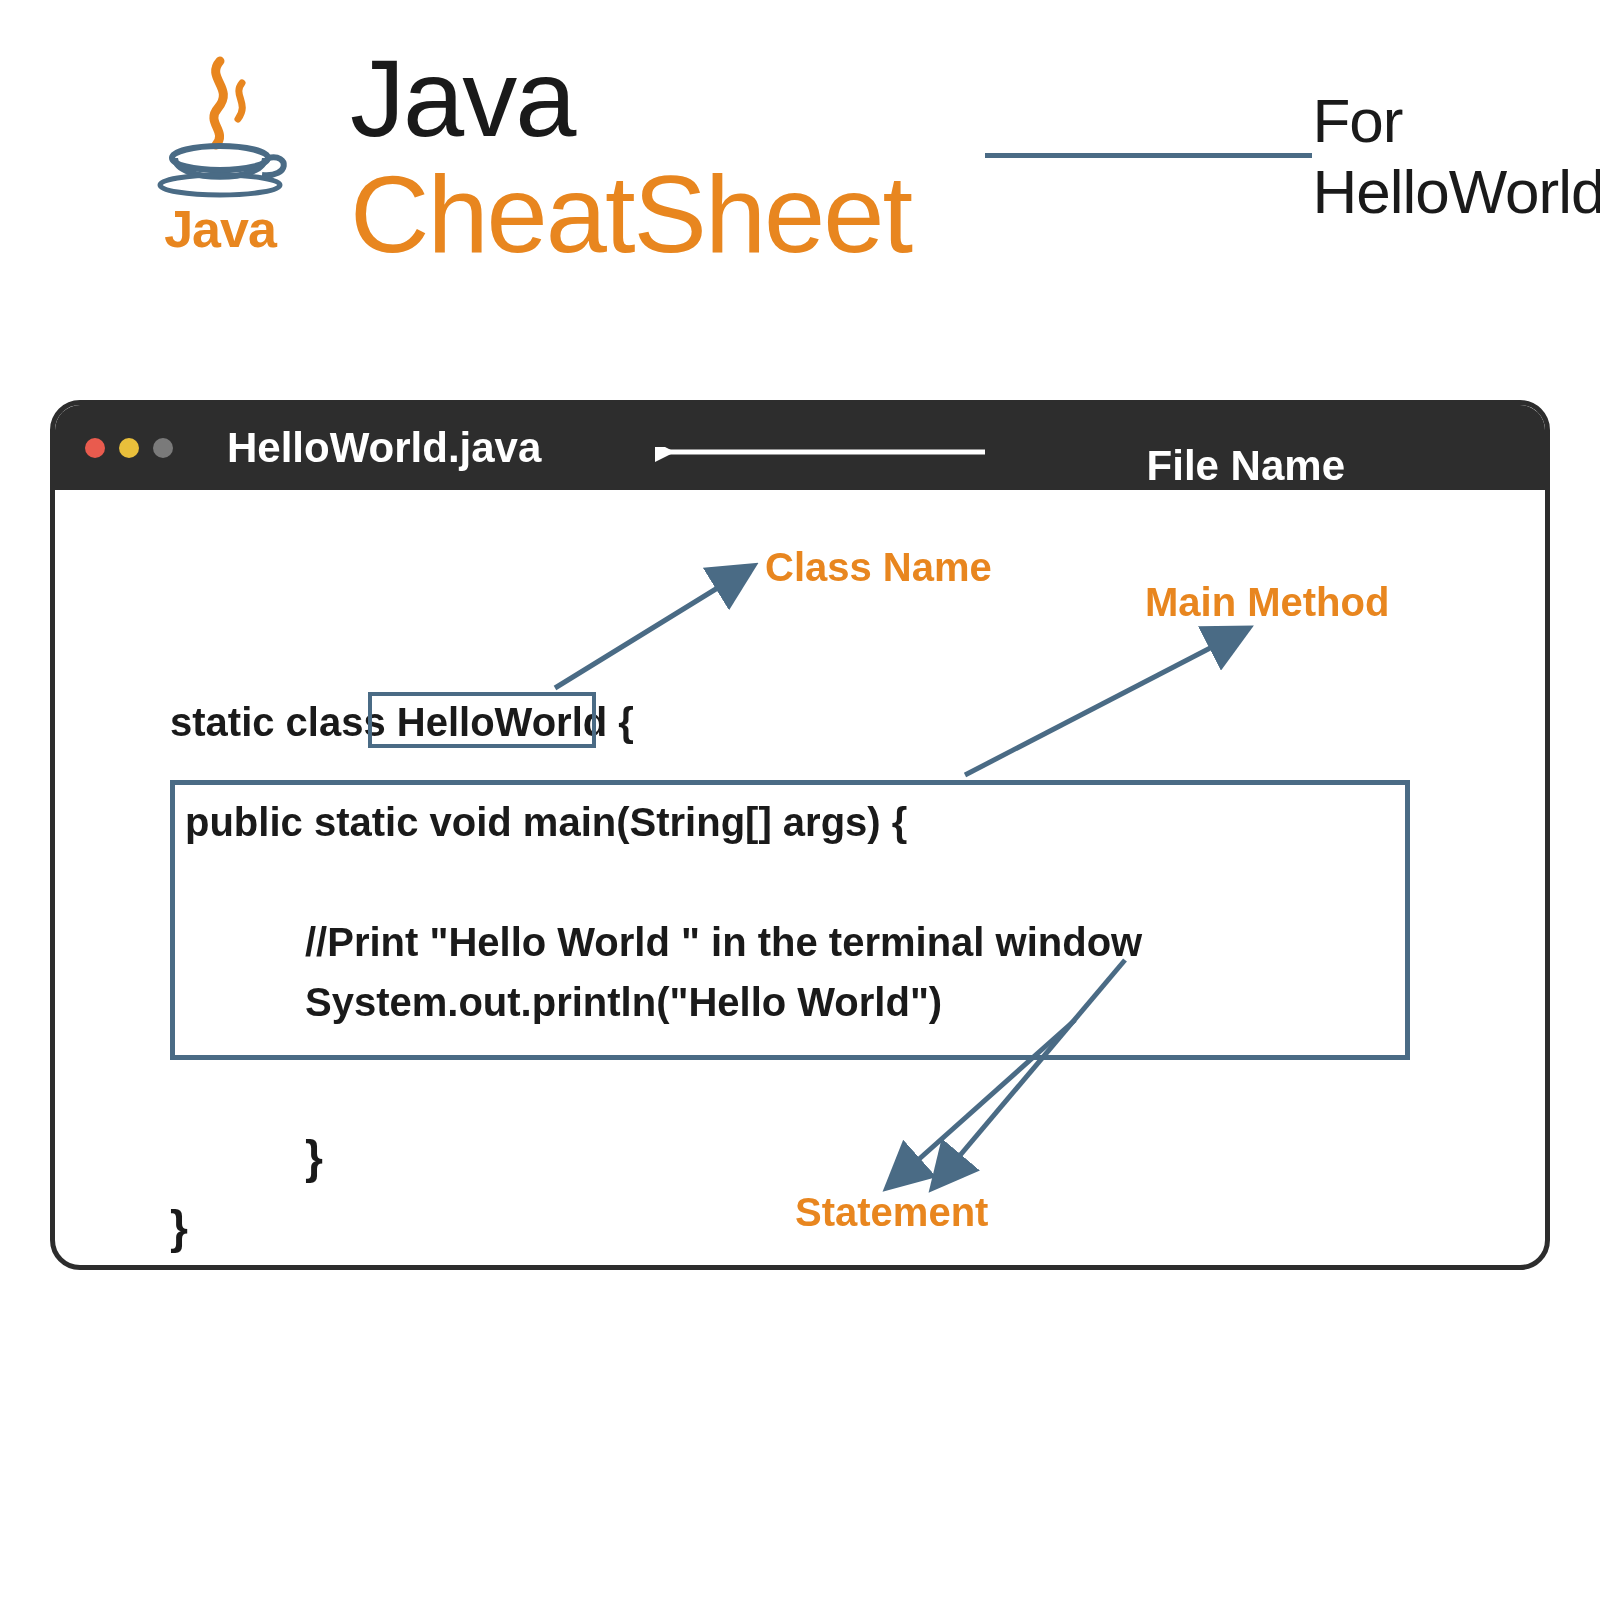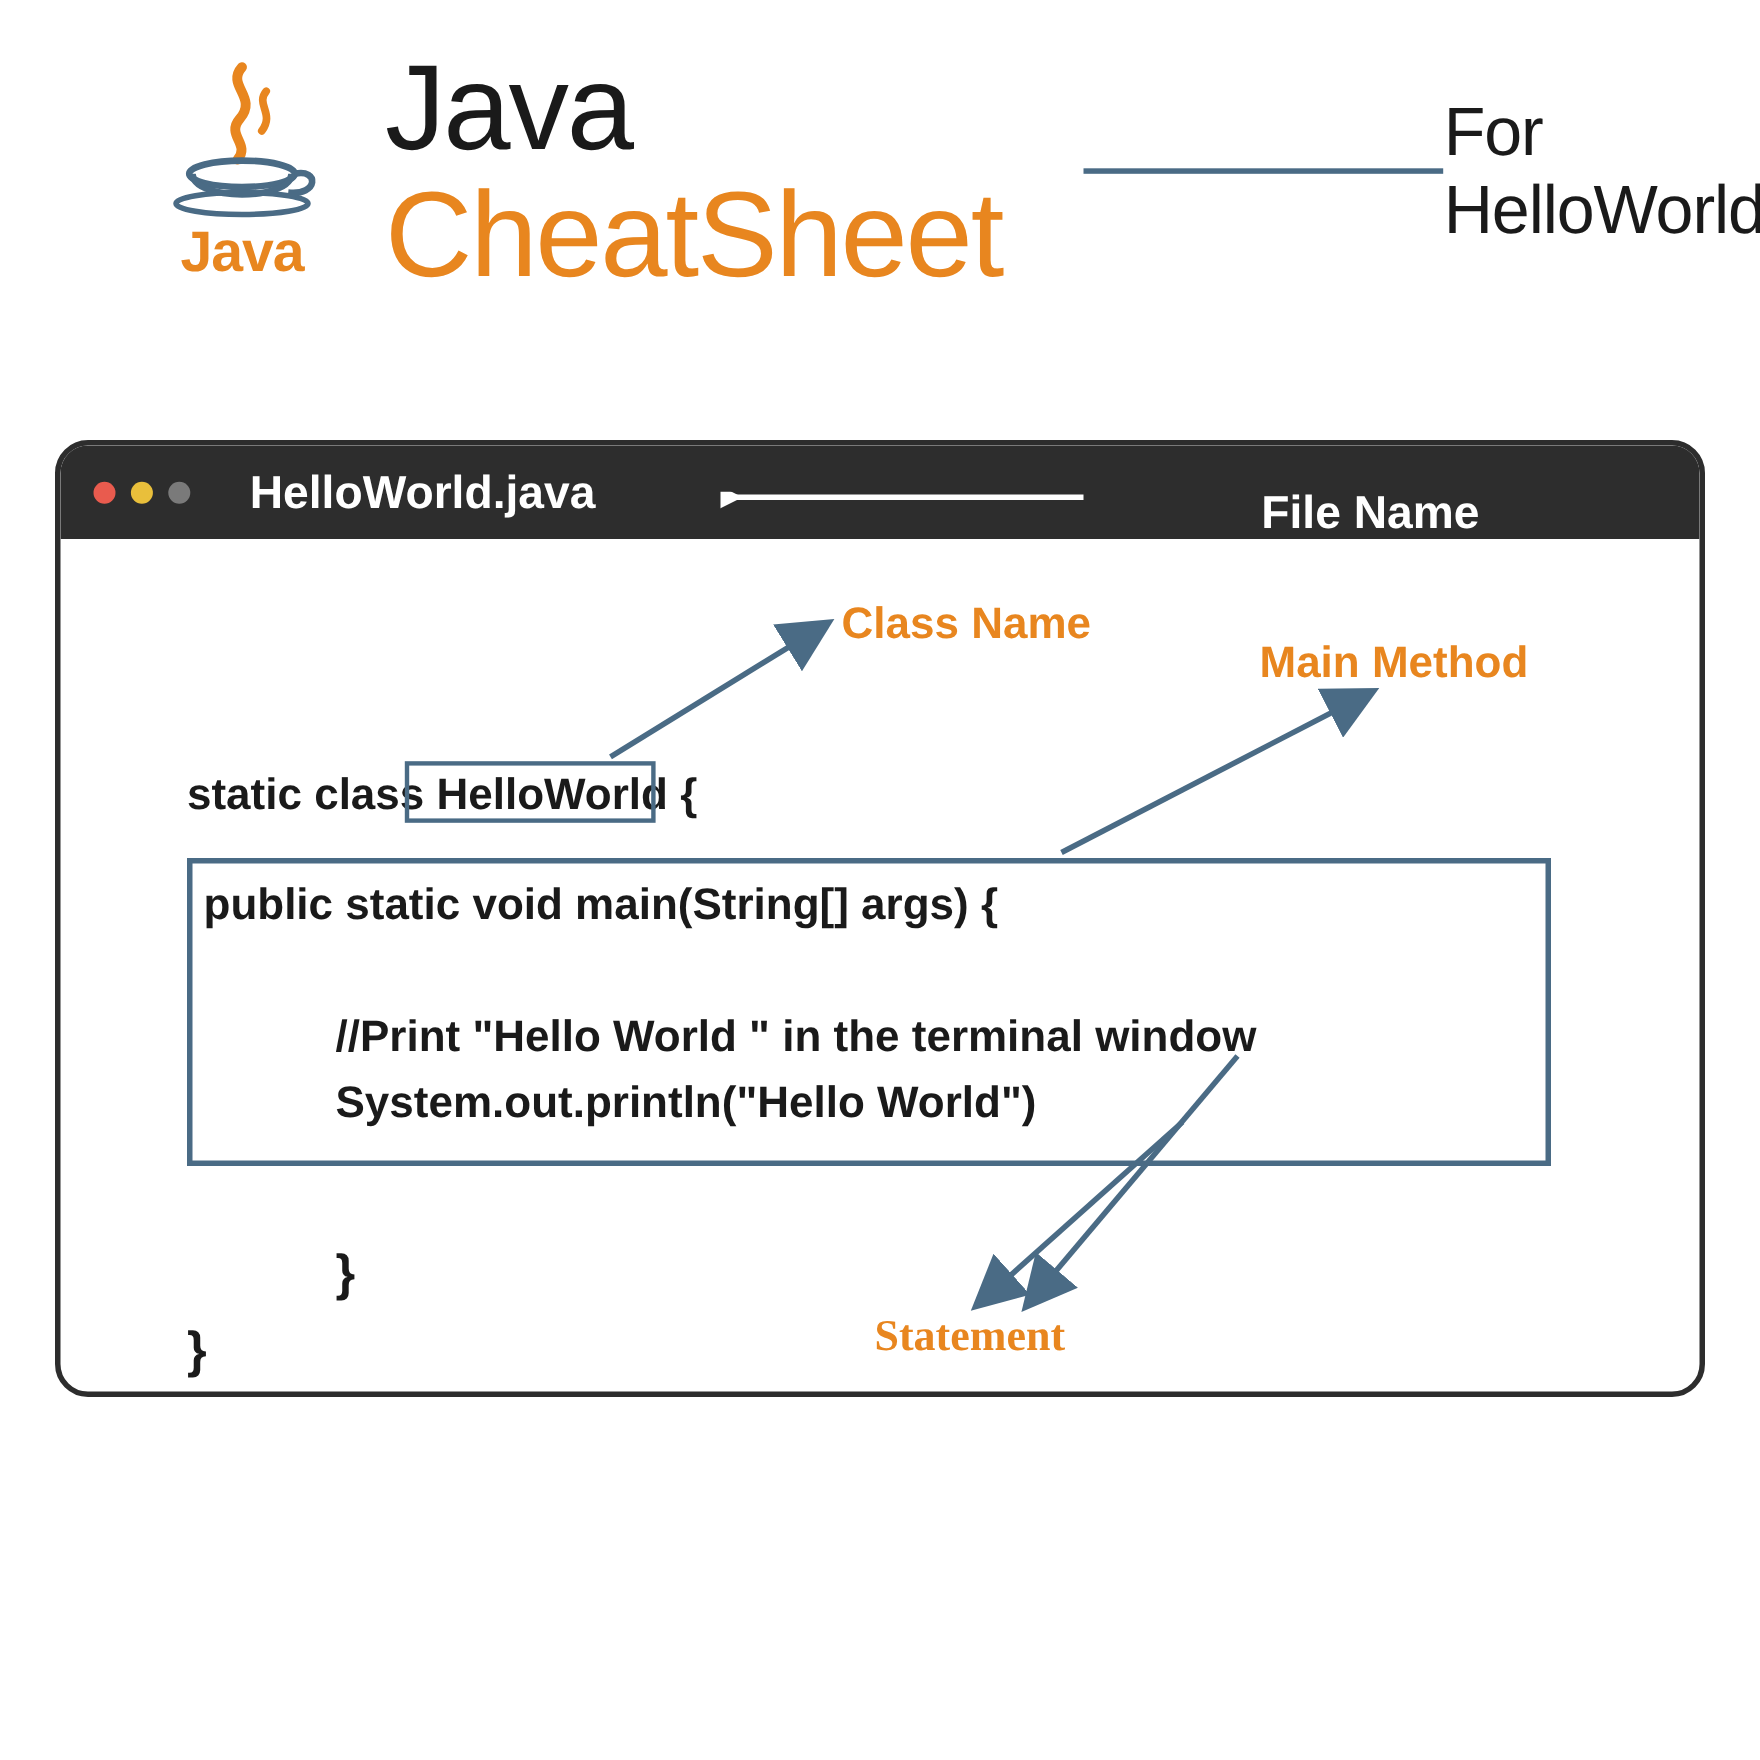--- a/index.html
+++ b/index.html
@@ -140,21 +140,21 @@
         </marker>
       </defs>
       <line x1="330" y1="5" x2="10" y2="5" stroke="#ffffff" stroke-width="5" marker-end="url(#aw)"></line>
     </svg>
   </div>
 
   <div class="code-area">
 
     <div class="label" style="left:710px; top:55px;">Class Name</div>
     <div class="label" style="left:1090px; top:90px;">Main Method</div>
-    <div class="label" style="left:740px; top:700px;font-family:Liberation Serif, serif;">Statement</div>
+    <div class="label" style="left:740px; top:700px;">Statement</div>
 
     <div class="code-line" style="left:115px; top:210px;">static class HelloWorld {</div>
     <div class="code-line" style="left:130px; top:310px;">public static void main(String[] args) {</div>
     <div class="code-line" style="left:250px; top:430px;">//Print "Hello World " in the terminal window</div>
     <div class="code-line" style="left:250px; top:490px;">System.out.println("Hello World")</div>
     <div class="code-line" style="left:250px; top:640px; font-size:46px;">}</div>
     <div class="code-line" style="left:115px; top:710px; font-size:46px;">}</div>
 
     <div class="box-classname"></div>
     <div class="box-main"></div>

